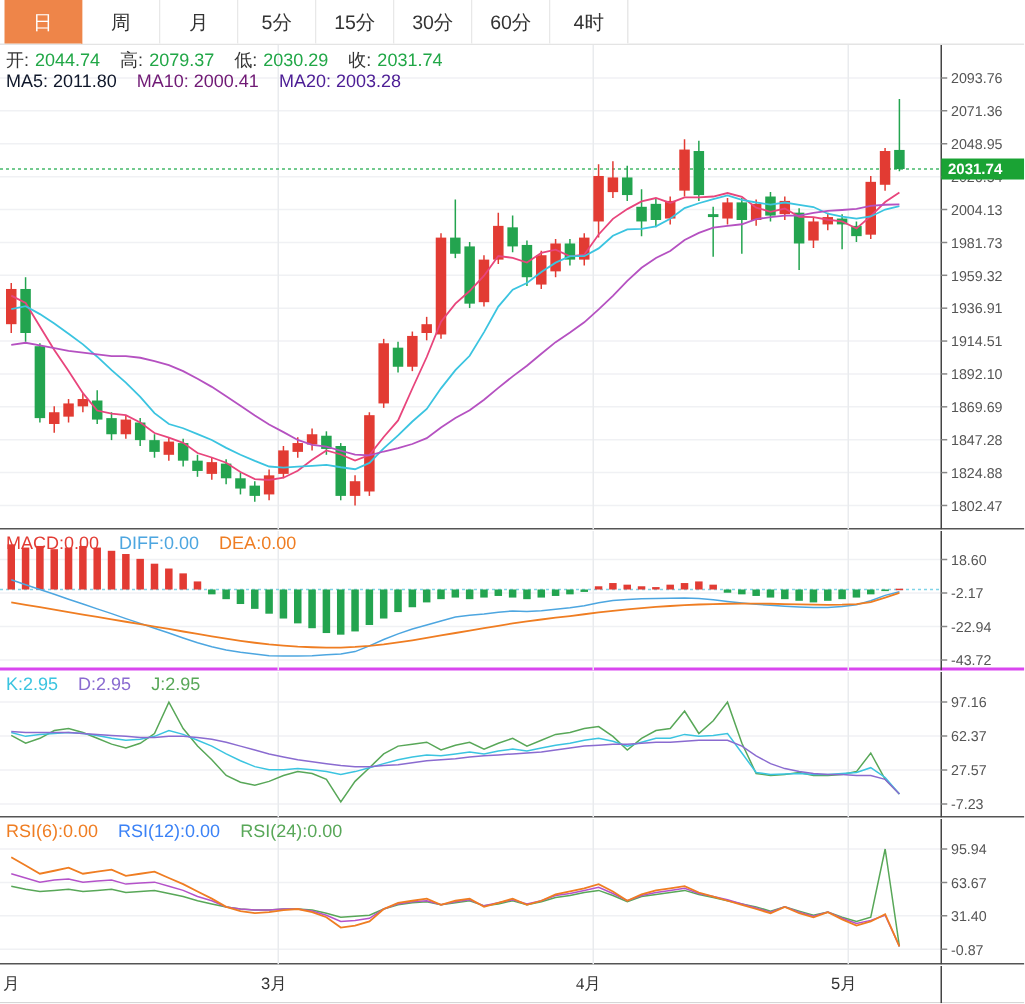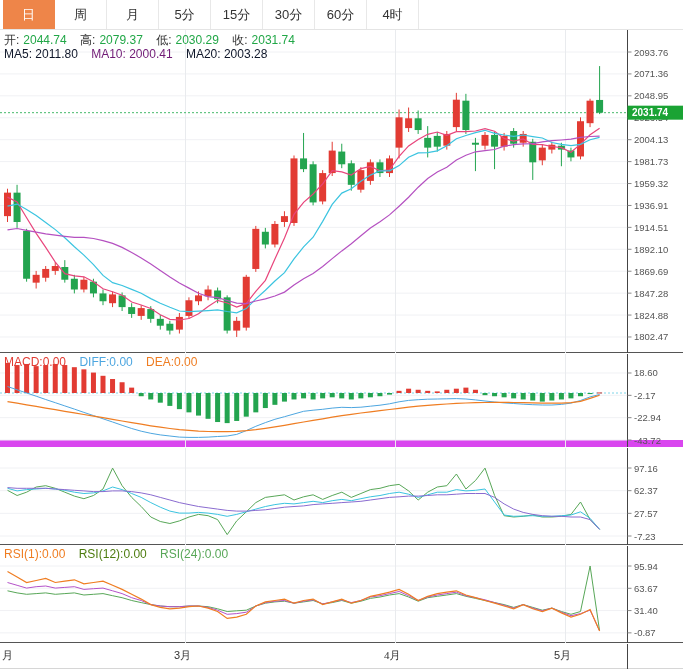--- a/index.html
+++ b/index.html
@@ -10,42 +10,42 @@
   }
   
   .tabbar { position:absolute; left:0; top:0; width:683px; height:30px;
     border-bottom:1px solid #e4e4e4; background:#fff; display:flex; padding-left:3px; }
   .tab { width:52px; height:29px; line-height:29px; text-align:center; font-size:13px;
     color:#333; border-right:1px solid #e8e8e8; cursor:pointer; background:#fff; }
   .tab.active { background:#ee8549; color:#fff; border-right-color:#ee8549; }
   
   .panel { position:absolute; left:0; width:683px; background:#fff; }
   .panel-main { top:30px;  height:323px; border-bottom:1px solid #555; }
-  .panel-macd { top:354px; height:93px;  border-bottom:7px solid #d946ef; }
+  .panel-macd { top:354px; height:93px;  border-bottom:2px solid #d946ef; }
   .panel-kdj  { top:448px; height:97px;  border-bottom:1px solid #555; }
   .panel-rsi  { top:546px; height:97px;  border-bottom:1px solid #555; }
   .panel-xaxis{ top:644px; height:25px;  border-bottom:1px solid #d6d6d6; }
   .panel svg { position:absolute; left:0; top:0; }
   
   .legendrow { position:absolute; left:4px; z-index:5; font-size:12px; white-space:nowrap; }
   .row-ohlc { top:2px;text-align:center; }
   .row-ma   { top:17px; }
   .row-ind  { top:1px; }
   .legendrow span { margin-right:4px; }
   .lbl { color:#333; }
   .val-green { color:#21a747; }
   .c-ma5  { color:#0f172a; }
   .c-ma10 { color:#701a75; }
-  .c-ma20 { color:#0f172a; }
+  .c-ma20 { color:#4c1d95; }
   .c-red    { color:#e23b33; }
   .c-blue   { color:#4da6e0; }
   .c-orange { color:#ef7d22; }
   .c-cyan   { color:#3bc4e0; }
   .c-purple { color:#8a6bd0; }
-  .c-violet { color:#4d7c0f; }
+  .c-violet { color:#3b82f6; }
   .c-green  { color:#58a758; }
   .gap { margin-right:10px !important; }
   
   .xlabel { position:absolute; top:4px; font-size:11px; color:#333; }
 </style>
 </head>
 <body>
 
 <div class="screen">
 
@@ -340,20 +340,25 @@
         <rect x="568.45" y="39" width="5" height="5.3765" fill="#23a44f"></rect>
         <rect x="578" y="39" width="5" height="3.225900000000003" fill="#23a44f"></rect>
         <rect x="587.5500000000001" y="39" width="5" height="1.0752999999999986" fill="#23a44f"></rect>
         <rect x="597.1" y="38.46235" width="5" height="1" fill="#e23b33"></rect>
         <path d="M7.5,32.5L17.1,35.8L26.6,39.0L36.2,42.2L45.7,45.5L55.3,48.7L64.8,51.9L74.4,55.1L83.9,58.4L93.5,61.6L103.0,64.8L112.6,68.0L122.1,71.3L131.7,74.5L141.2,77.2L150.8,79.3L160.3,80.9L169.9,82.0L179.4,83.1L189.0,83.4L198.5,83.4L208.1,83.1L217.6,82.5L227.2,82.0L236.7,80.4L246.3,76.6L255.8,72.3L265.4,68.6L274.9,65.3L284.5,62.7L294.0,60.0L303.6,57.3L313.1,56.2L322.7,55.3L332.2,54.1L341.8,53.3L351.3,53.6L360.9,53.2L370.4,52.2L380.0,51.2L389.5,49.8L399.1,47.8L408.6,46.4L418.2,45.7L427.7,45.2L437.3,45.0L446.8,44.8L456.4,44.6L465.9,45.0L475.5,45.9L485.0,47.0L494.6,48.0L504.1,48.9L513.7,49.5L523.2,50.2L532.8,50.7L542.3,51.0L551.9,51.0L561.4,50.4L571.0,49.1L580.5,46.5L590.1,42.9L599.6,40.5" fill="none" stroke="#4da6e0" stroke-width="1"></path>
         <path d="M7.5,47.6L17.1,49.2L26.6,50.8L36.2,52.4L45.7,54.1L55.3,55.7L64.8,57.3L74.4,58.9L83.9,60.5L93.5,62.1L103.0,63.7L112.6,65.3L122.1,67.0L131.7,68.6L141.2,70.2L150.8,71.8L160.3,73.2L169.9,74.5L179.4,75.6L189.0,76.4L198.5,77.1L208.1,77.5L217.6,77.7L227.2,77.7L236.7,77.3L246.3,76.6L255.8,75.6L265.4,74.3L274.9,72.9L284.5,71.3L294.0,69.6L303.6,68.0L313.1,66.4L322.7,64.8L332.2,63.2L341.8,61.6L351.3,60.3L360.9,59.0L370.4,57.8L380.0,56.7L389.5,55.5L399.1,54.3L408.6,53.2L418.2,52.2L427.7,51.4L437.3,50.6L446.8,50.0L456.4,49.4L465.9,49.0L475.5,48.7L485.0,48.5L494.6,48.4L504.1,48.4L513.7,48.5L523.2,48.7L532.8,48.9L542.3,49.1L551.9,49.2L561.4,49.1L571.0,48.7L580.5,47.4L590.1,44.4L599.6,41.2" fill="none" stroke="#ef7d22" stroke-width="1.2"></path>
       </svg>
   </div>
 
   <div class="panel panel-kdj">
+    <div class="legendrow row-ind">
+      <span class="c-cyan gap">K:2.95</span>
+      <span class="c-purple gap">D:2.95</span>
+      <span class="c-green">J:2.95</span>
+    </div>
     <svg id="svg-kdj" width="683" height="97">
         <line x1="0" y1="20" x2="627" y2="20" stroke="#f0f1f4" stroke-width="1"></line>
         <line x1="0" y1="42.664293400000005" x2="627" y2="42.664293400000005" stroke="#f0f1f4" stroke-width="1"></line>
         <line x1="0" y1="65.33510140000001" x2="627" y2="65.33510140000001" stroke="#f0f1f4" stroke-width="1"></line>
         <line x1="0" y1="88.00590940000001" x2="627" y2="88.00590940000001" stroke="#f0f1f4" stroke-width="1"></line>
         <line x1="185.5" y1="0" x2="185.5" y2="97" stroke="#e9ebee" stroke-width="1"></line>
         <line x1="395.5" y1="0" x2="395.5" y2="97" stroke="#e9ebee" stroke-width="1"></line>
         <line x1="565.5" y1="0" x2="565.5" y2="97" stroke="#e9ebee" stroke-width="1"></line>
         <line x1="627.5" y1="0" x2="627.5" y2="97" stroke="#444444" stroke-width="1"></line>
         <line x1="627.5" y1="20" x2="631.5" y2="20" stroke="#888" stroke-width="1"></line>
@@ -365,21 +370,21 @@
         <line x1="627.5" y1="88.00590940000001" x2="631.5" y2="88.00590940000001" stroke="#888" stroke-width="1"></line>
         <text x="634" y="91.50590940000001" font-size="9.5" fill="#555555" text-anchor="start" font-family="&quot;Liberation Sans&quot;, sans-serif">-7.23</text>
         <path d="M7.5,42.3L17.1,47.5L26.6,44.2L36.2,39.0L45.7,37.7L55.3,40.3L64.8,44.2L74.4,48.1L83.9,50.7L93.5,47.5L103.0,41.0L112.6,20.1L122.1,37.7L131.7,49.4L141.2,58.5L150.8,69.0L160.3,73.5L169.9,75.5L179.4,72.9L189.0,69.0L198.5,66.4L208.1,67.7L217.6,71.6L227.2,86.6L236.7,72.9L246.3,63.8L255.8,54.6L265.4,49.4L274.9,48.1L284.5,46.8L294.0,52.0L303.6,48.8L313.1,46.8L322.7,51.4L332.2,47.5L341.8,44.2L351.3,49.4L360.9,45.5L370.4,41.6L380.0,40.3L389.5,37.7L399.1,36.4L408.6,42.9L418.2,52.0L427.7,44.2L437.3,39.0L446.8,37.7L456.4,26.0L465.9,41.0L475.5,32.5L485.0,20.1L494.6,47.5L504.1,67.7L513.7,69.0L523.2,68.3L532.8,67.0L542.3,69.0L551.9,69.0L561.4,68.3L571.0,66.4L580.5,54.0L590.1,71.6L599.6,81.4" fill="none" stroke="#58a758" stroke-width="1"></path>
         <path d="M7.5,40.3L17.1,42.9L26.6,41.6L36.2,41.0L45.7,40.3L55.3,41.0L64.8,42.3L74.4,44.2L83.9,45.5L93.5,44.9L103.0,42.9L112.6,39.0L122.1,41.6L131.7,45.5L141.2,49.4L150.8,54.6L160.3,59.2L169.9,63.1L179.4,65.1L189.0,65.1L198.5,64.4L208.1,65.1L217.6,66.4L227.2,68.3L236.7,66.4L246.3,63.8L255.8,61.1L265.4,58.5L274.9,56.6L284.5,55.3L294.0,55.9L303.6,54.6L313.1,53.3L322.7,54.6L332.2,52.7L341.8,51.4L351.3,52.7L360.9,50.7L370.4,48.8L380.0,47.5L389.5,45.5L399.1,44.2L408.6,46.2L418.2,49.4L427.7,46.8L437.3,44.2L446.8,44.2L456.4,41.6L465.9,42.9L475.5,42.3L485.0,41.0L494.6,54.0L504.1,67.0L513.7,68.3L523.2,68.0L532.8,67.7L542.3,68.3L551.9,68.3L561.4,67.7L571.0,67.0L580.5,63.8L590.1,70.3L599.6,81.4" fill="none" stroke="#3bc4e0" stroke-width="1"></path>
         <path d="M7.5,39.6L17.1,40.3L26.6,40.3L36.2,40.3L45.7,40.3L55.3,41.0L64.8,41.6L74.4,42.3L83.9,42.9L93.5,43.6L103.0,43.6L112.6,42.9L122.1,42.9L131.7,43.6L141.2,44.9L150.8,46.8L160.3,49.4L169.9,52.0L179.4,54.6L189.0,56.6L198.5,58.5L208.1,59.8L217.6,61.1L227.2,62.4L236.7,63.1L246.3,63.1L255.8,62.4L265.4,61.8L274.9,60.5L284.5,59.2L294.0,58.5L303.6,57.9L313.1,56.6L322.7,55.9L332.2,55.3L341.8,54.6L351.3,54.0L360.9,53.3L370.4,52.0L380.0,50.7L389.5,49.4L399.1,48.8L408.6,48.1L418.2,48.1L427.7,47.5L437.3,46.8L446.8,46.8L456.4,46.2L465.9,45.5L475.5,45.5L485.0,45.5L494.6,49.4L504.1,55.9L513.7,61.1L523.2,64.4L532.8,66.4L542.3,67.7L551.9,68.3L561.4,68.3L571.0,69.0L580.5,69.0L590.1,71.6L599.6,81.4" fill="none" stroke="#8a6bd0" stroke-width="1"></path>
       </svg>
   </div>
 
   <div class="panel panel-rsi">
     <div class="legendrow row-ind">
-      <span class="c-orange gap">RSI(1):0.00</span>
+      <span class="c-orange gap">RSI(6):0.00</span>
       <span class="c-violet gap">RSI(12):0.00</span>
       <span class="c-green">RSI(24):0.00</span>
     </div>
     <svg id="svg-rsi" width="683" height="97">
         <line x1="0" y1="20" x2="627" y2="20" stroke="#f0f1f4" stroke-width="1"></line>
         <line x1="0" y1="42.28243499999999" x2="627" y2="42.28243499999999" stroke="#f0f1f4" stroke-width="1"></line>
         <line x1="0" y1="64.56486999999998" x2="627" y2="64.56486999999998" stroke="#f0f1f4" stroke-width="1"></line>
         <line x1="0" y1="86.847305" x2="627" y2="86.847305" stroke="#f0f1f4" stroke-width="1"></line>
         <line x1="185.5" y1="0" x2="185.5" y2="97" stroke="#e9ebee" stroke-width="1"></line>
         <line x1="395.5" y1="0" x2="395.5" y2="97" stroke="#e9ebee" stroke-width="1"></line>

